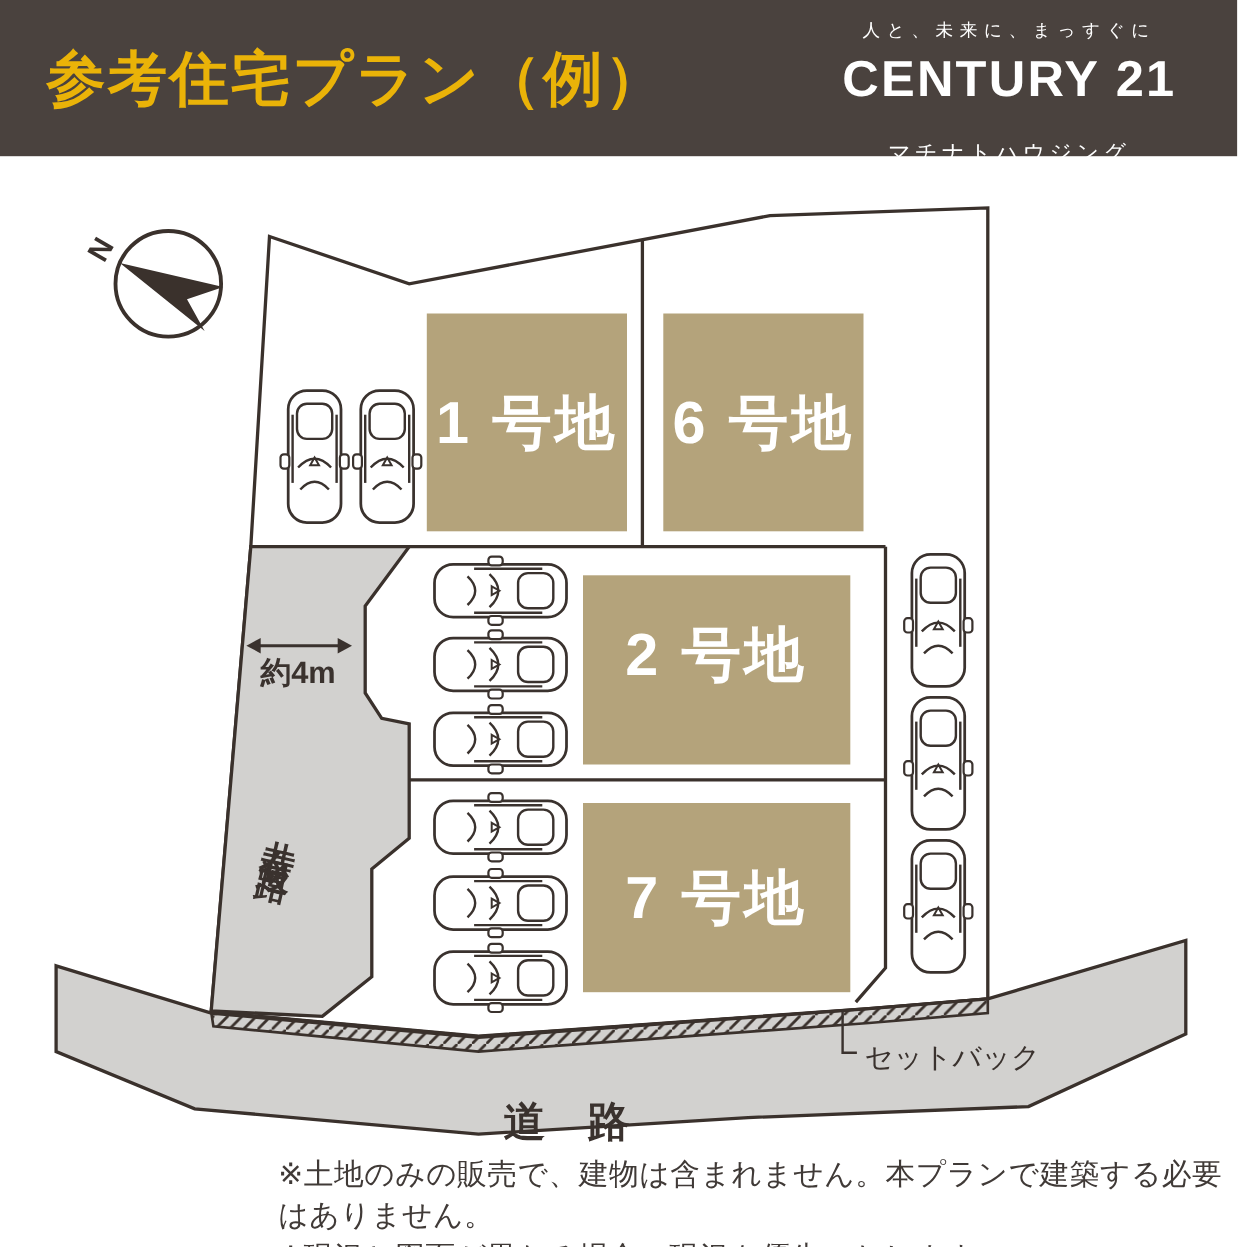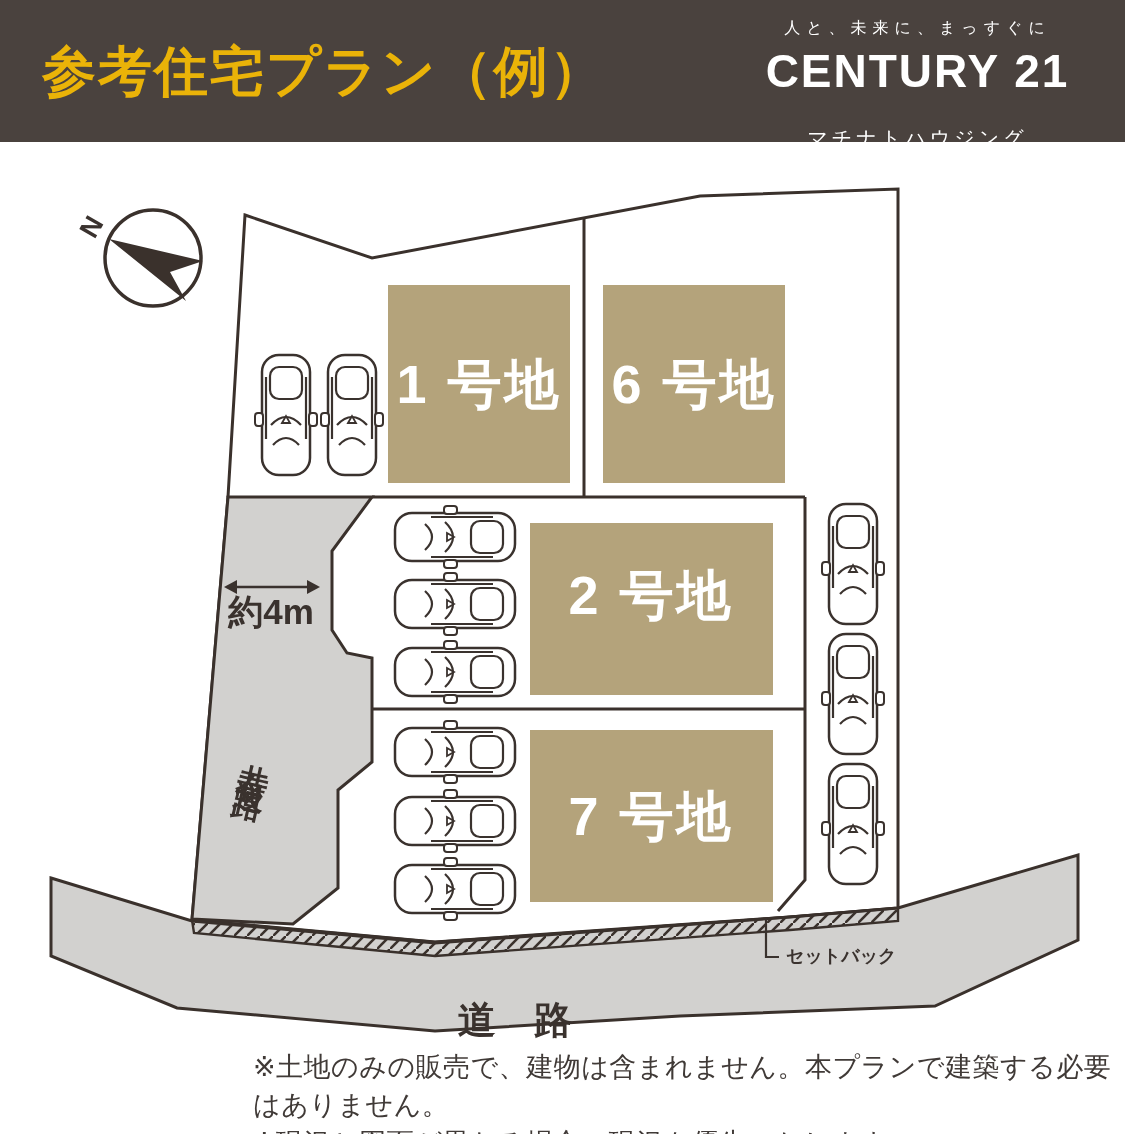--- a/index.html
+++ b/index.html
@@ -15,24 +15,24 @@
   
   #plan-svg{position:absolute;left:0;top:0;width:1125px;height:1134px;}
   
   .lbl{position:absolute;white-space:nowrap;}
   .center{transform:translate(-50%,-50%);}
   .lot-label{color:#ffffff;font-size:54px;font-weight:600;letter-spacing:3px;}
   #lbl-lot1{left:479px;top:385px;}
   #lbl-lot4{left:694px;top:385px;}
   #lbl-lot2{left:651px;top:596px;}
   #lbl-lot3{left:651px;top:817px;}
-  #lbl-width{left:271px;top:612px;font-size:35px;font-weight:600;color:#3a322e;}
+  #lbl-width{left:271px;top:612px;font-size:28px;font-weight:600;color:#3a322e;}
   #lbl-shared{left:258px;top:758px;color:#3a322e;font-size:31px;font-weight:600;letter-spacing:9px;writing-mode:vertical-rl;transform:translate(-50%,-50%) rotate(13deg);}
   #lbl-road{left:522px;top:984px;font-size:38px;font-weight:600;letter-spacing:14px;color:#3a322e;margin-top:36px;}
-  #lbl-setback{left:786px;top:944px;font-size:18px;font-weight:700;color:#3a322e;}
+  #lbl-setback{left:786px;top:944px;font-size:26px;font-weight:400;color:#3a322e;}
   #lbl-north{left:92px;top:227px;font-size:27px;font-weight:700;color:#3a322e;transform:translate(-50%,-50%) rotate(-60deg);}
   
   #notes{position:absolute;left:253px;top:1048px;color:#403a37;font-size:27px;font-weight:500;line-height:38px;letter-spacing:0.5px;}
 </style>
 </head>
 <body>
 
 <div id="stage">
 
   <div id="header">

